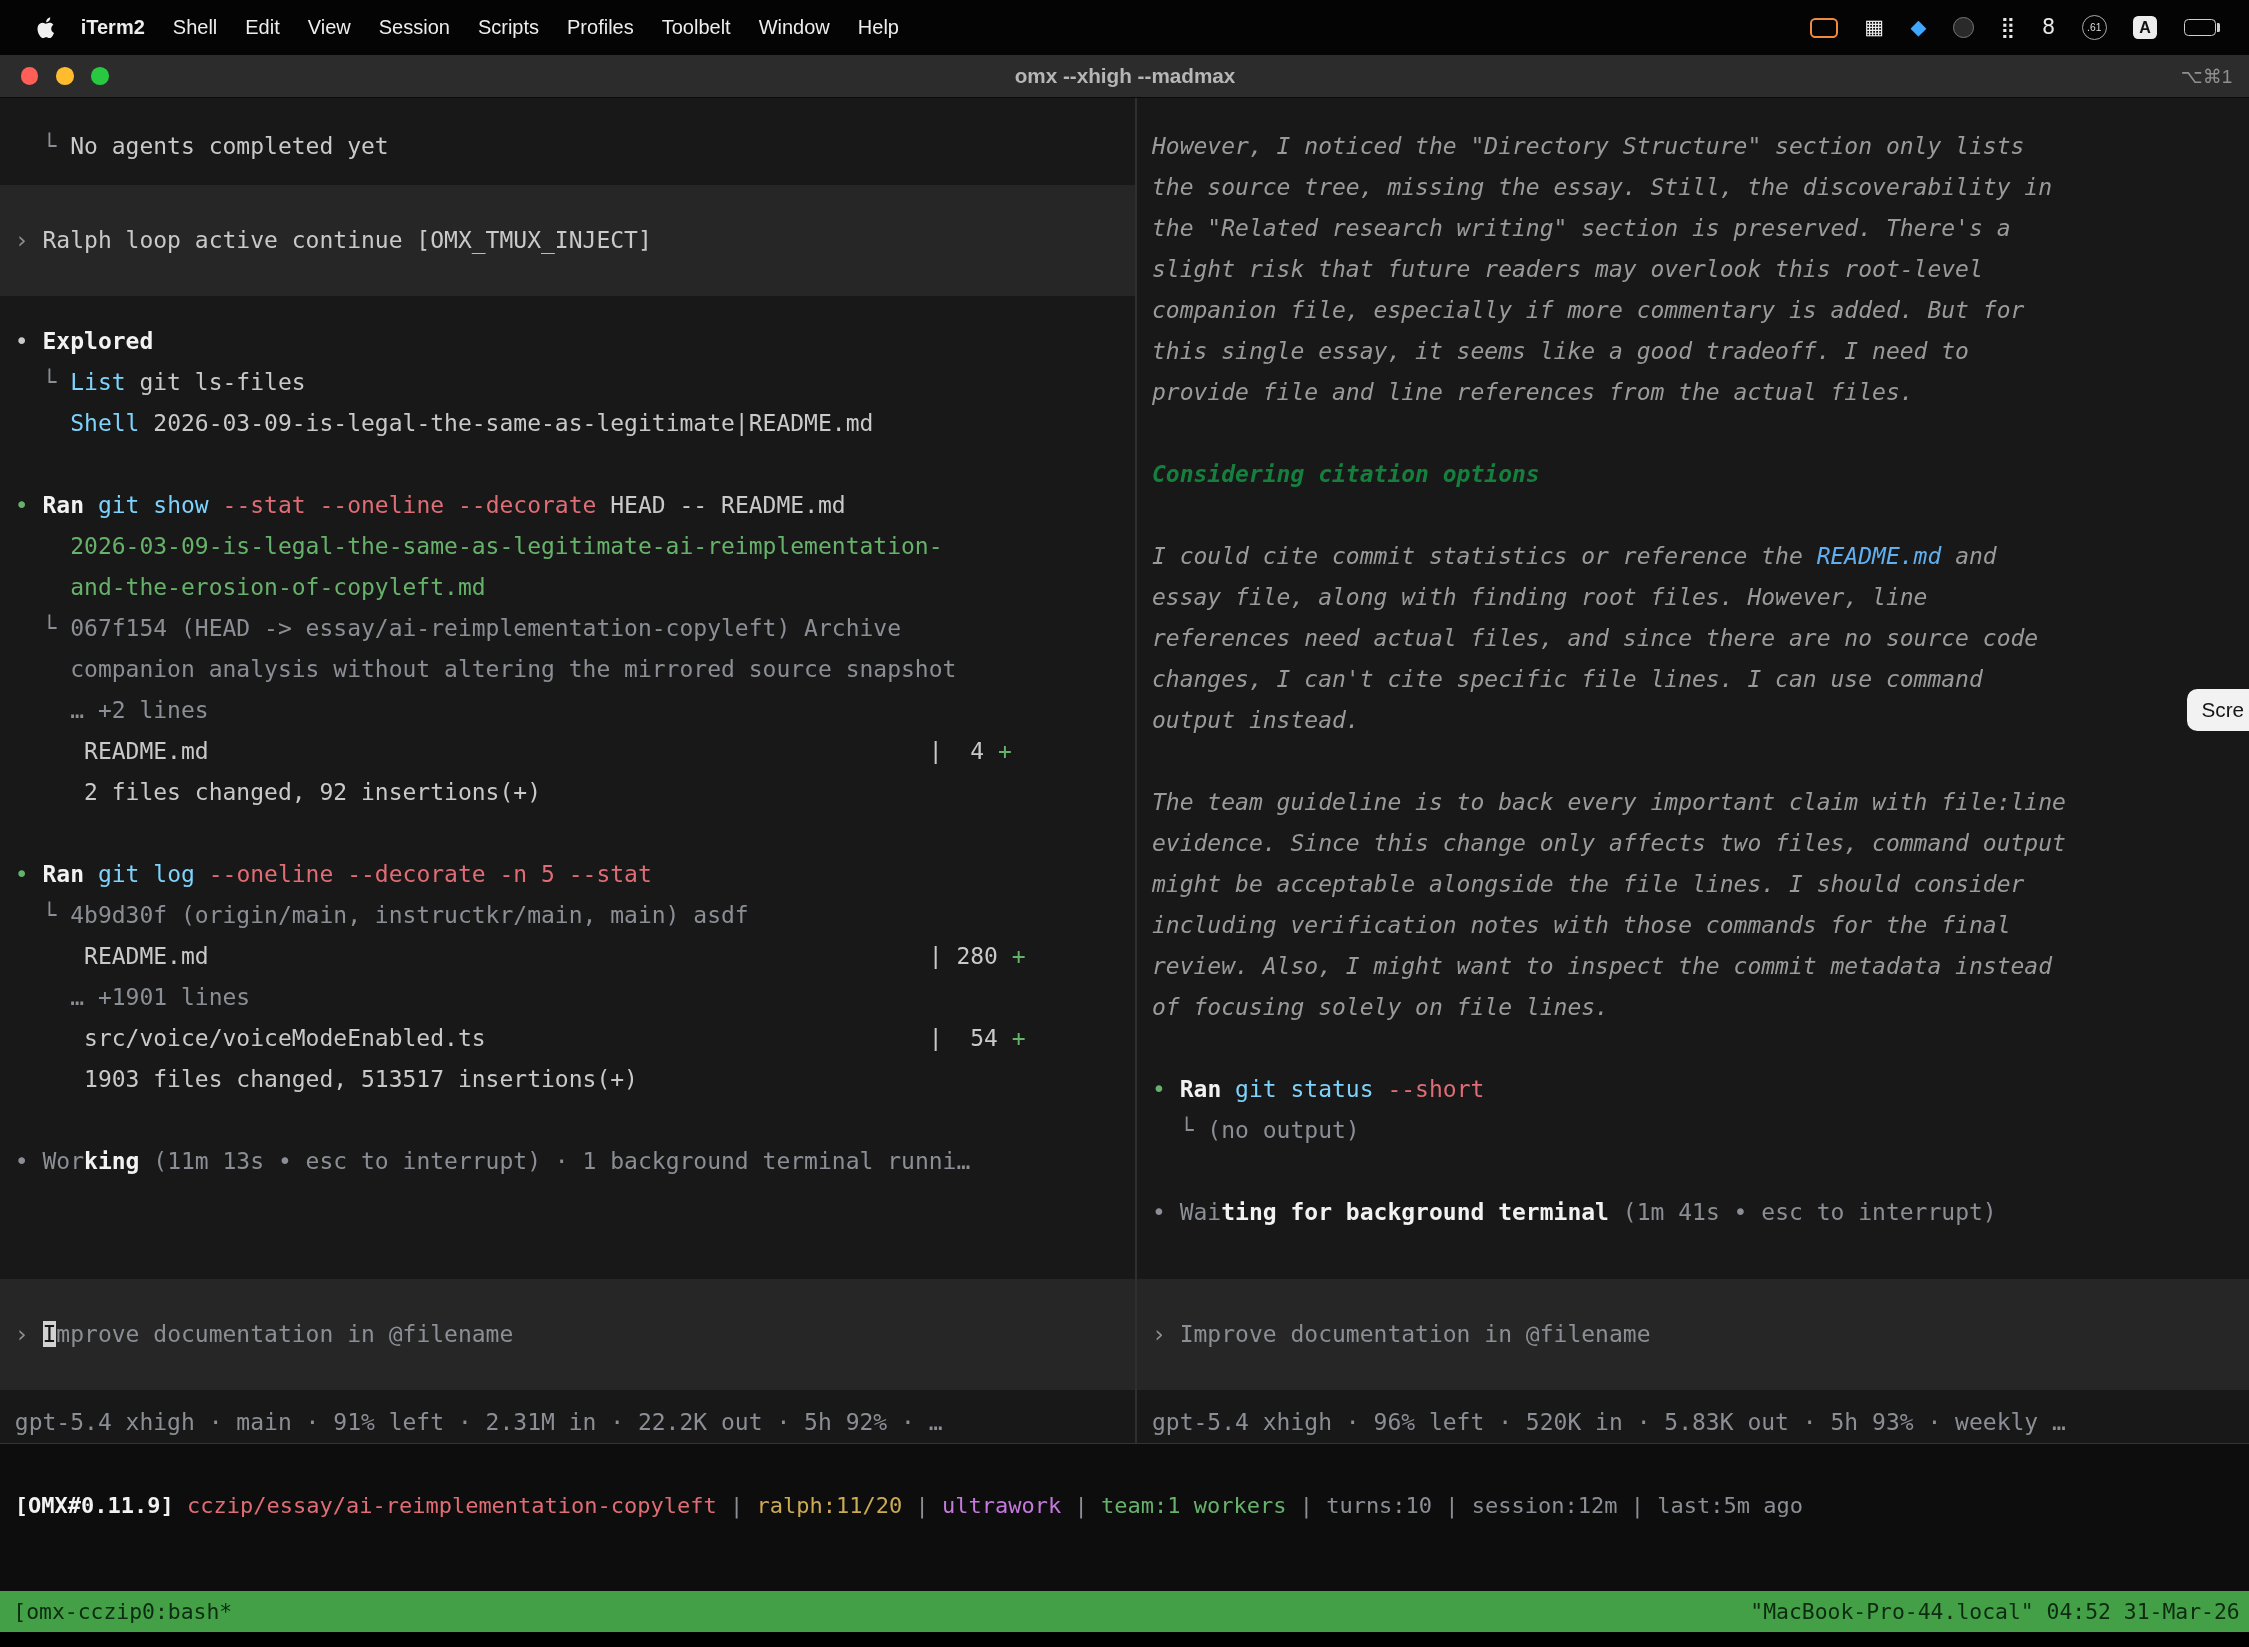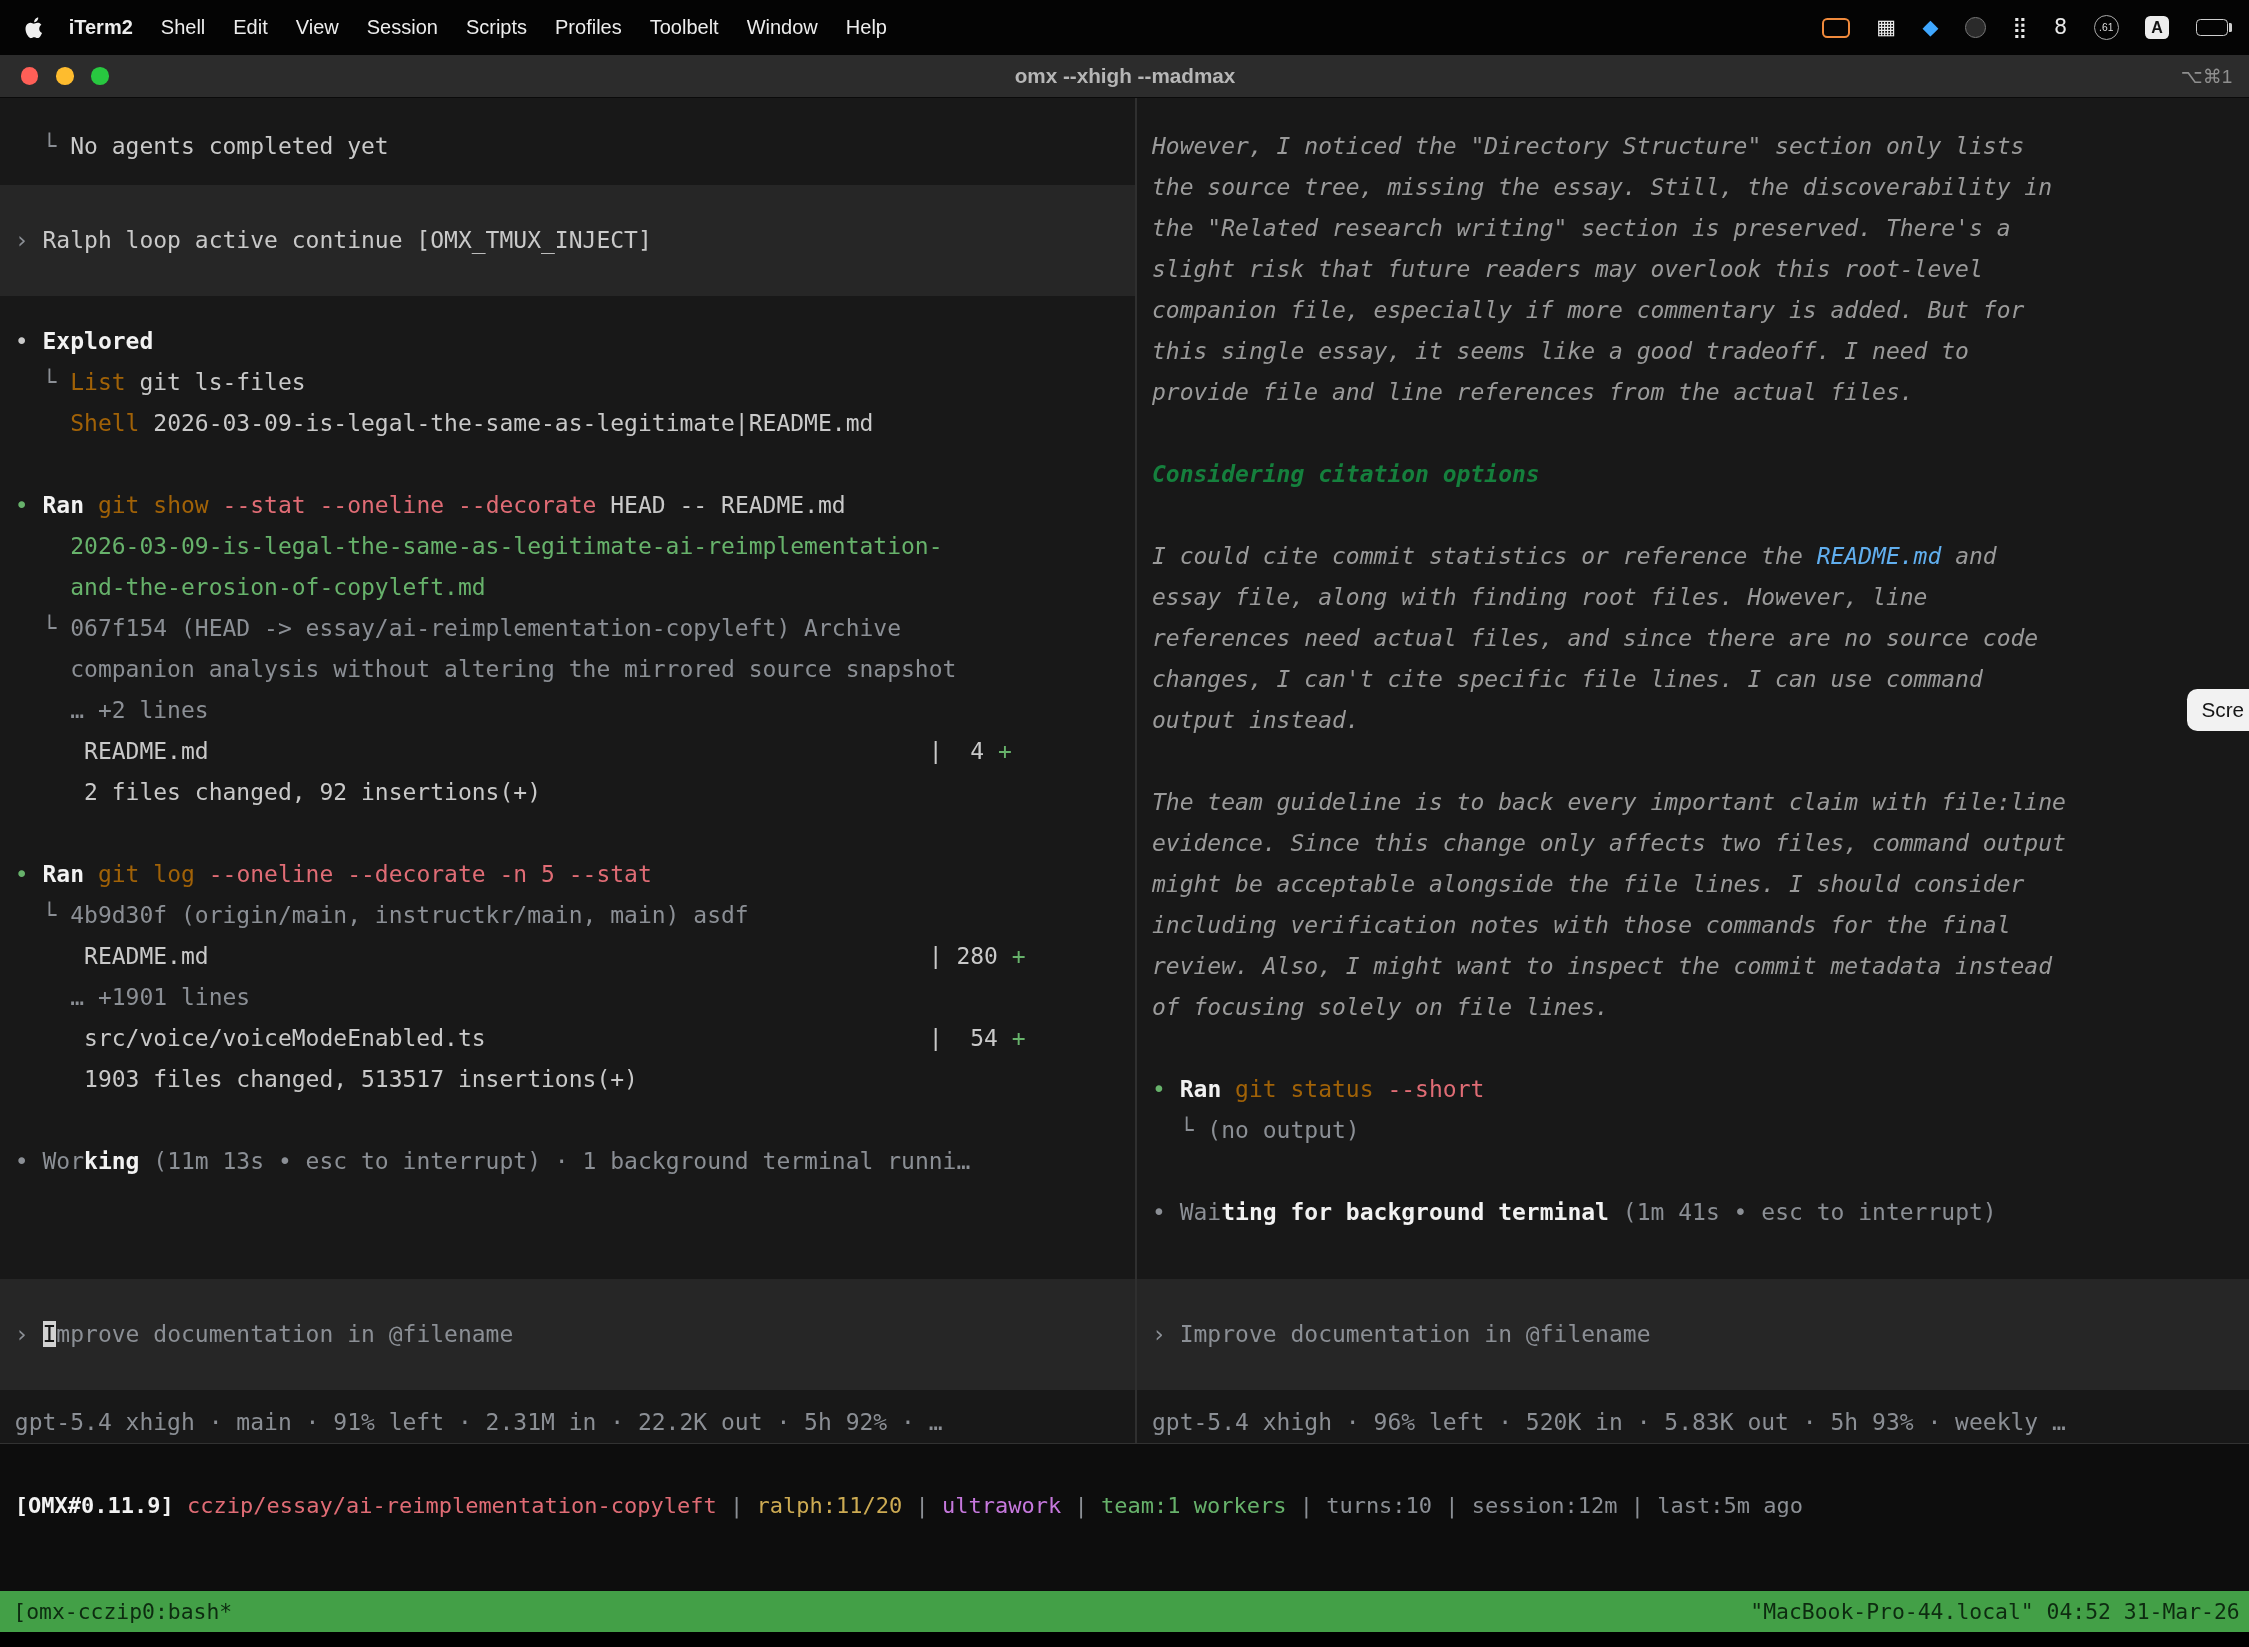--- a/index.html
+++ b/index.html
@@ -1,21 +1,21 @@
 <!DOCTYPE html>
 <html style="font-size:11.8px"><head>
 <meta charset="utf-8">
 <style>
   *{margin:0;padding:0;box-sizing:border-box}
   html,body{background:#000}
   body{width:2250px;height:1648px;overflow:hidden;font-family:"Liberation Sans",sans-serif}
   .screen{width:2250px;height:1648px;display:flex;flex-direction:column;background:#000}
 
   
-  .menubar{height:55px;background:#040404;display:flex;align-items:center;justify-content:space-between;padding:0 18px;color:#ededed;font-size:20px;flex:0 0 auto}
+  .menubar{height:55px;background:#040404;display:flex;align-items:center;justify-content:space-between;padding:0 30px;color:#ededed;font-size:20px;flex:0 0 auto}
   .menus{display:flex;align-items:center}
   .apple{display:flex;align-items:center;padding:0 11.8px 0 5.9px}
   .appname{font-weight:700;padding:0 14px}
   .menu-item{padding:0 14px;white-space:nowrap}
   .statusicons{display:flex;align-items:center;gap:26.6px}
   .glyph{font-size:20.7px;color:#e9e9e9;font-family:"DejaVu Sans",sans-serif;line-height:1}
   .spark{color:#3fa7ff}
   .rec{width:28px;height:20px;border:2.2px solid #f08a3c;border-radius:5.2px}
   .darkapp{width:20.7px;height:20.7px;border-radius:50%;background:#2a2a2a;border:1.5px solid #777}
   .gauge{width:25px;height:25px;border:1.5px solid #aaa;border-radius:50%;display:flex;align-items:center;justify-content:center;font-size:10.3px;color:#ddd}
@@ -43,21 +43,21 @@
   .line{height:41px;line-height:41px;white-space:pre;font-family:"DejaVu Sans Mono","Liberation Mono",monospace;font-size:23px;color:#c9c9c9;padding-left:14.8px;overflow:hidden;flex:0 0 auto}
   .prompt-box{background:#262626;padding:35px 0;margin:17.7px 0 25px 0;flex:0 0 auto}
   .input-box{background:#262626;padding:35px 0;margin:0 0 11.8px 0;flex:0 0 auto}
 
   
   .fg{color:#c9c9c9}
   .dim{color:#8b8f95}
   .b{color:#f2f2f2;font-weight:700}
   .wb{color:#f2f2f2;font-weight:700}
   .green{color:#67b26b}
-  .cyan{color:#a16207}
+  .cyan{color:#7dd3fc}
   .red{color:#e06c75}
   .yellow{color:#cdab53}
   .mag{color:#c678dd}
   .it{font-style:italic;color:#9a9a9a}
   .itb{font-style:italic;color:#15803d;font-weight:700}
   .itcyan{font-style:italic;color:#61afef}
   .cursor{background:#d2d2d2;color:#151515}
 
   .tooltip{position:absolute;right:0;top:591px;background:#f2f2f2;color:#151515;font-size:20.7px;font-family:"Liberation Sans",sans-serif;padding:8.9px 5.9px 8.9px 14.8px;border-radius:10.3px 0 0 10.3px}
 

